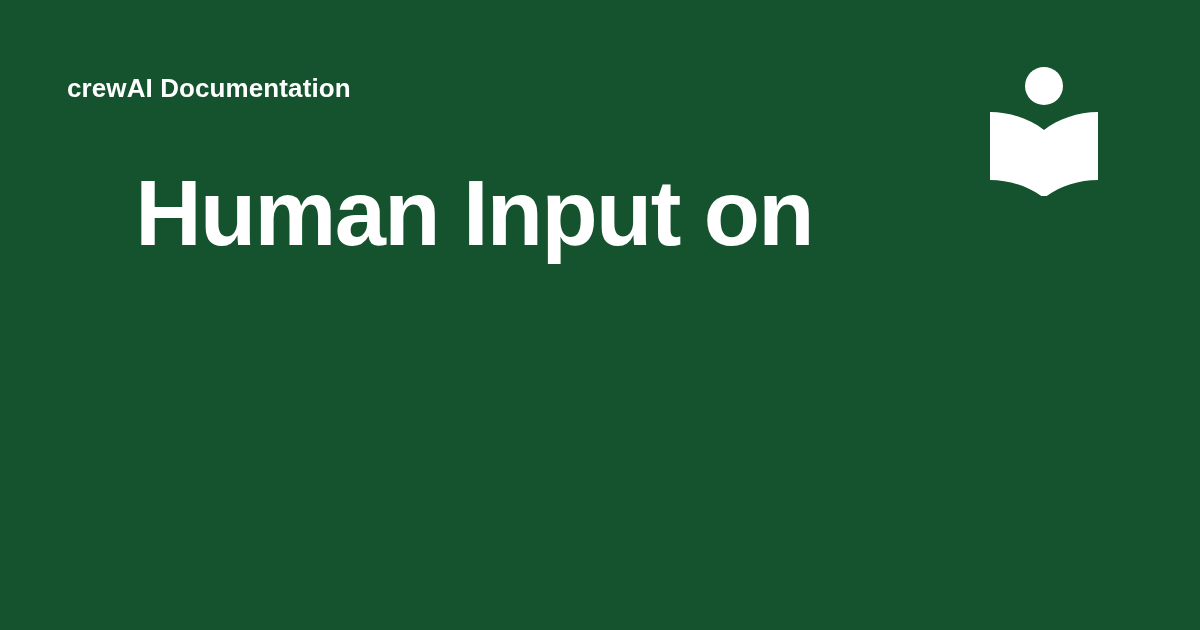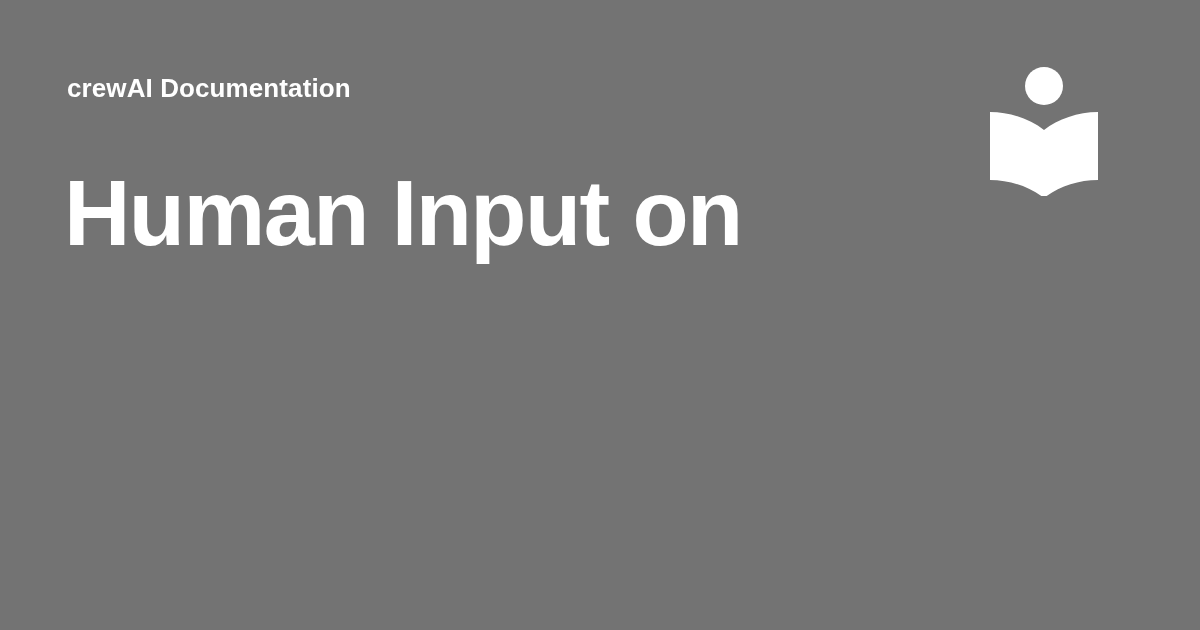--- a/index.html
+++ b/index.html
@@ -11,21 +11,21 @@
     height: 630px;
     overflow: hidden;
     font-family: "Liberation Sans", sans-serif;
     background: #ee5a52;
   }
 
   #og-card {
     position: relative;
     width: 1200px;
     height: 630px;
-    background: #737373;
+    background: #14532d;
     box-sizing: border-box;
   }
 
   
   #eyebrow {
     position: absolute;
     left: 67px;
     top: 71px;
     font-size: 26px;
     font-weight: bold;
@@ -34,20 +34,21 @@
     color: #ffffff;
     white-space: nowrap;
   }
 
   
   #title-block {
     position: absolute;
     left: 64px;
     top: 164px;
     width: 820px;
+    text-align: center;
   }
   .title-line {
     display: block;
     font-size: 92px;
     font-weight: bold;
     line-height: 99px;
     letter-spacing: -1.6px;
     color: #ffffff;
     white-space: nowrap;
   }

